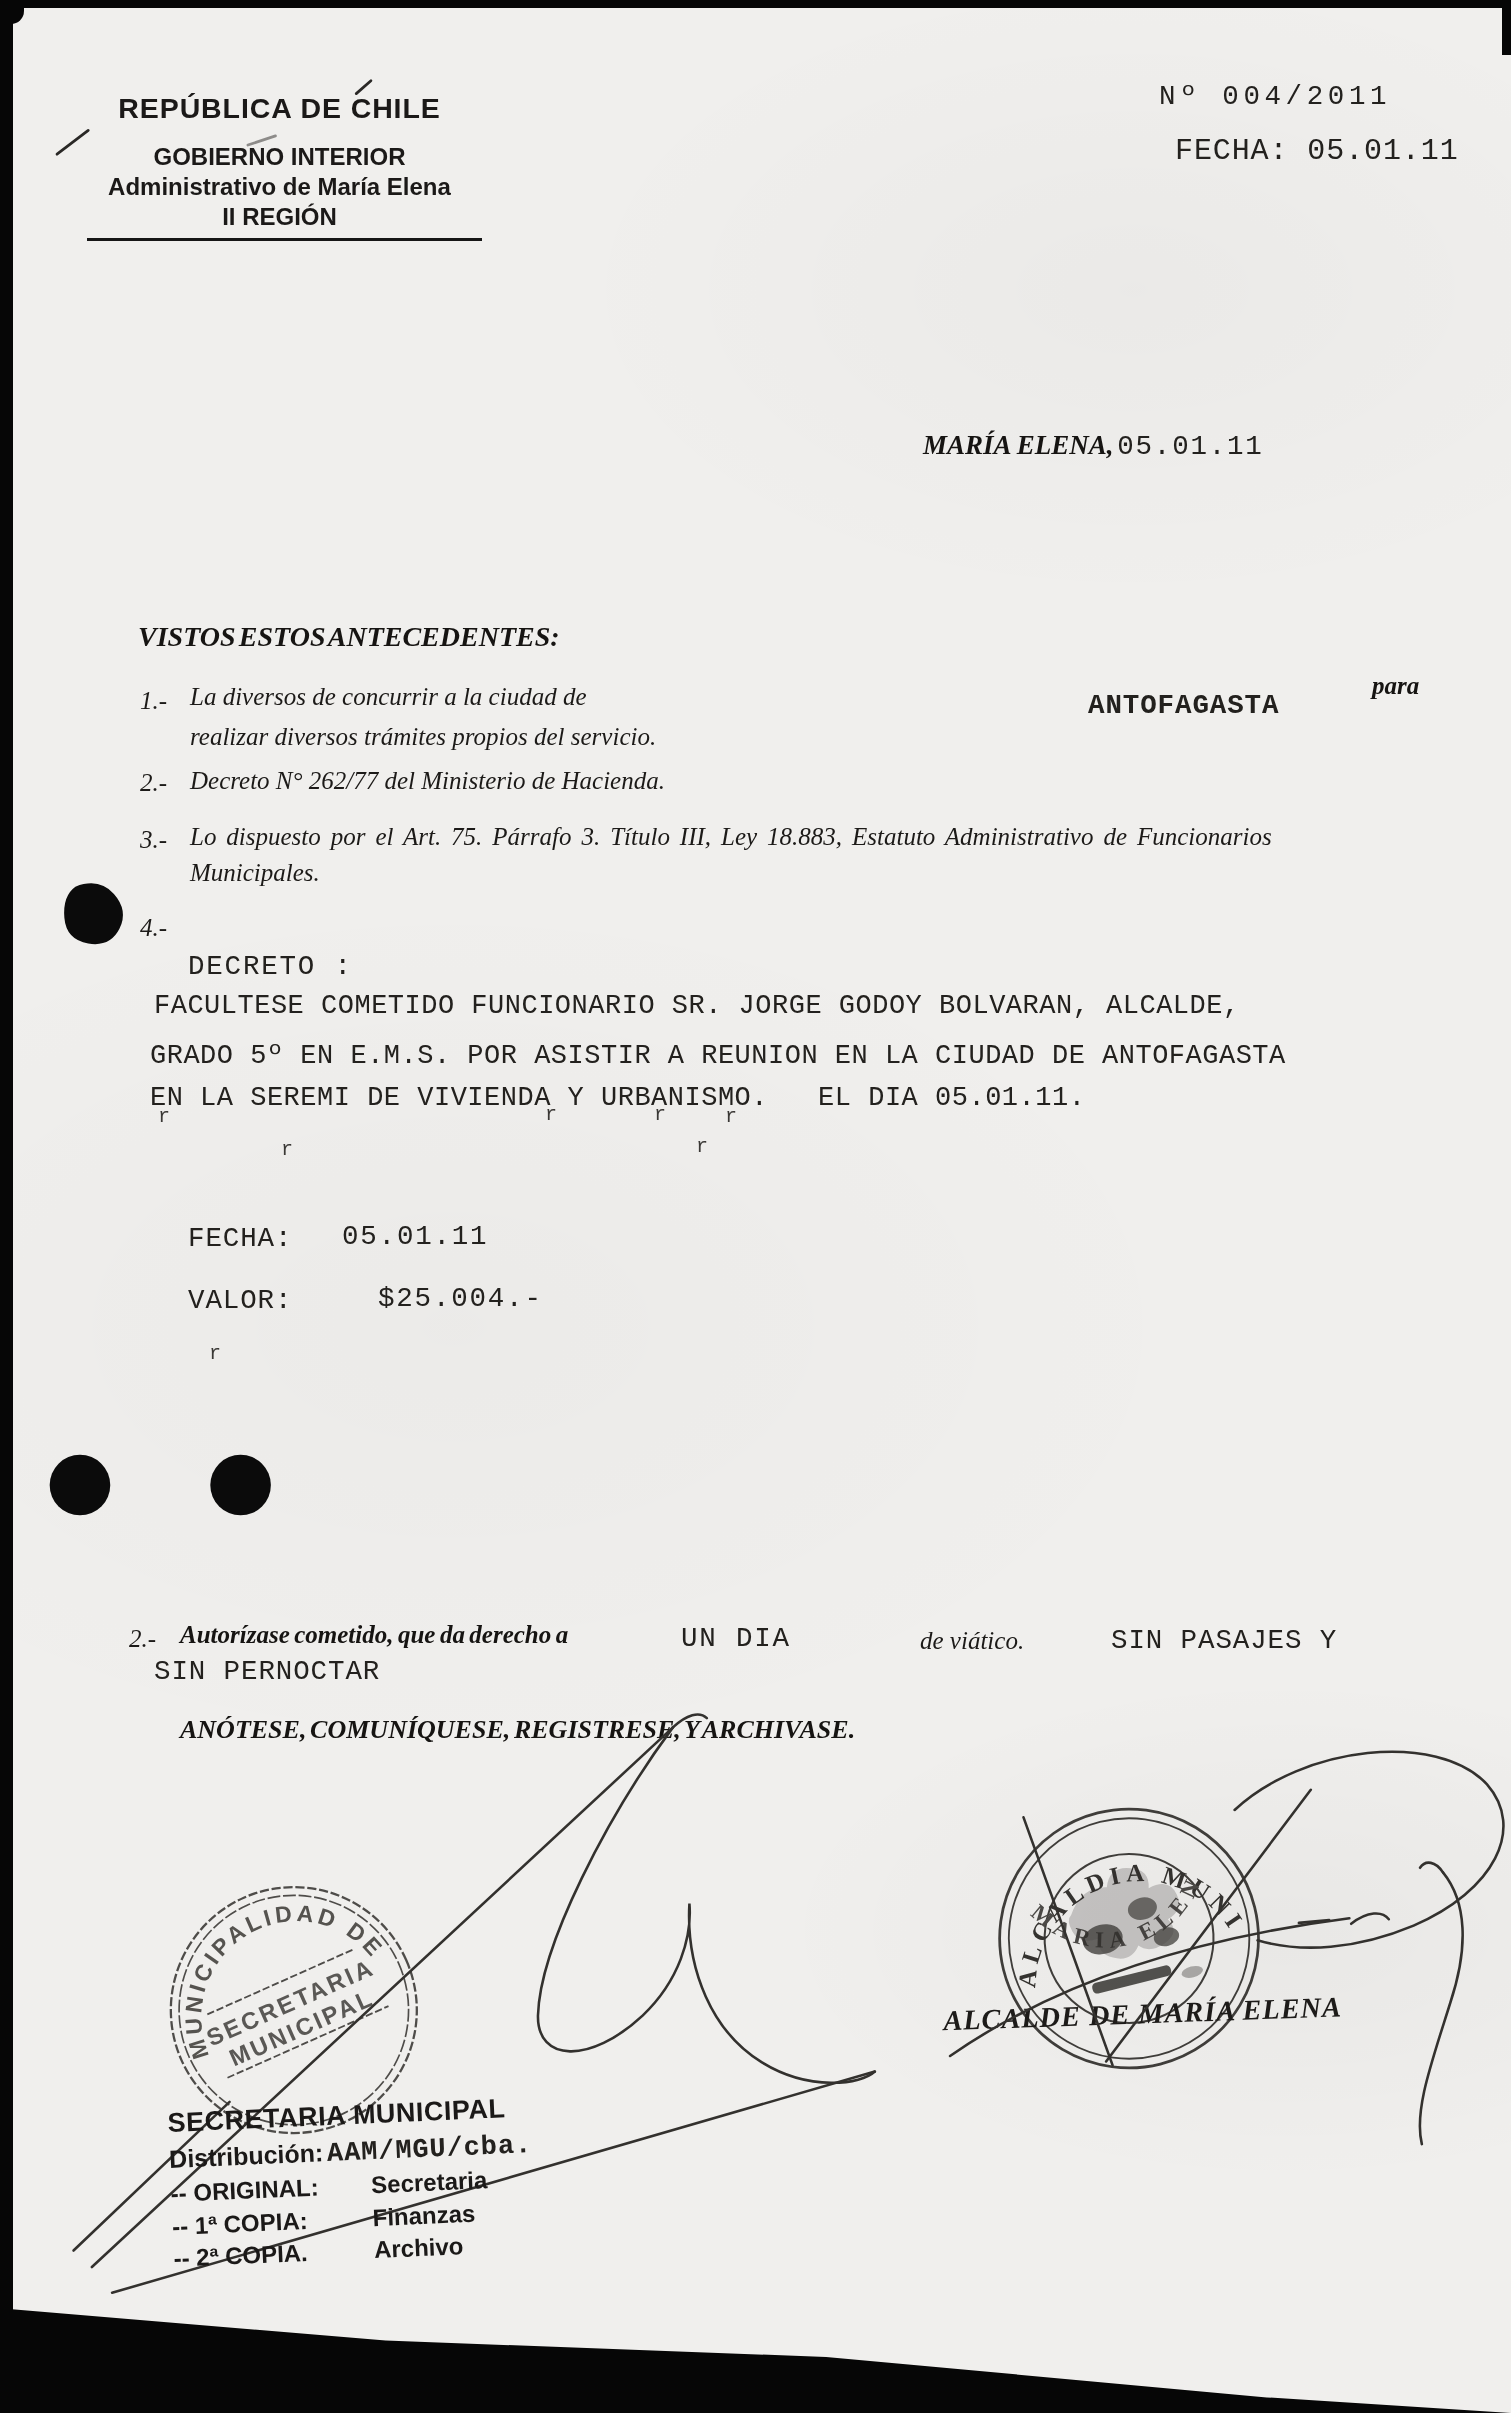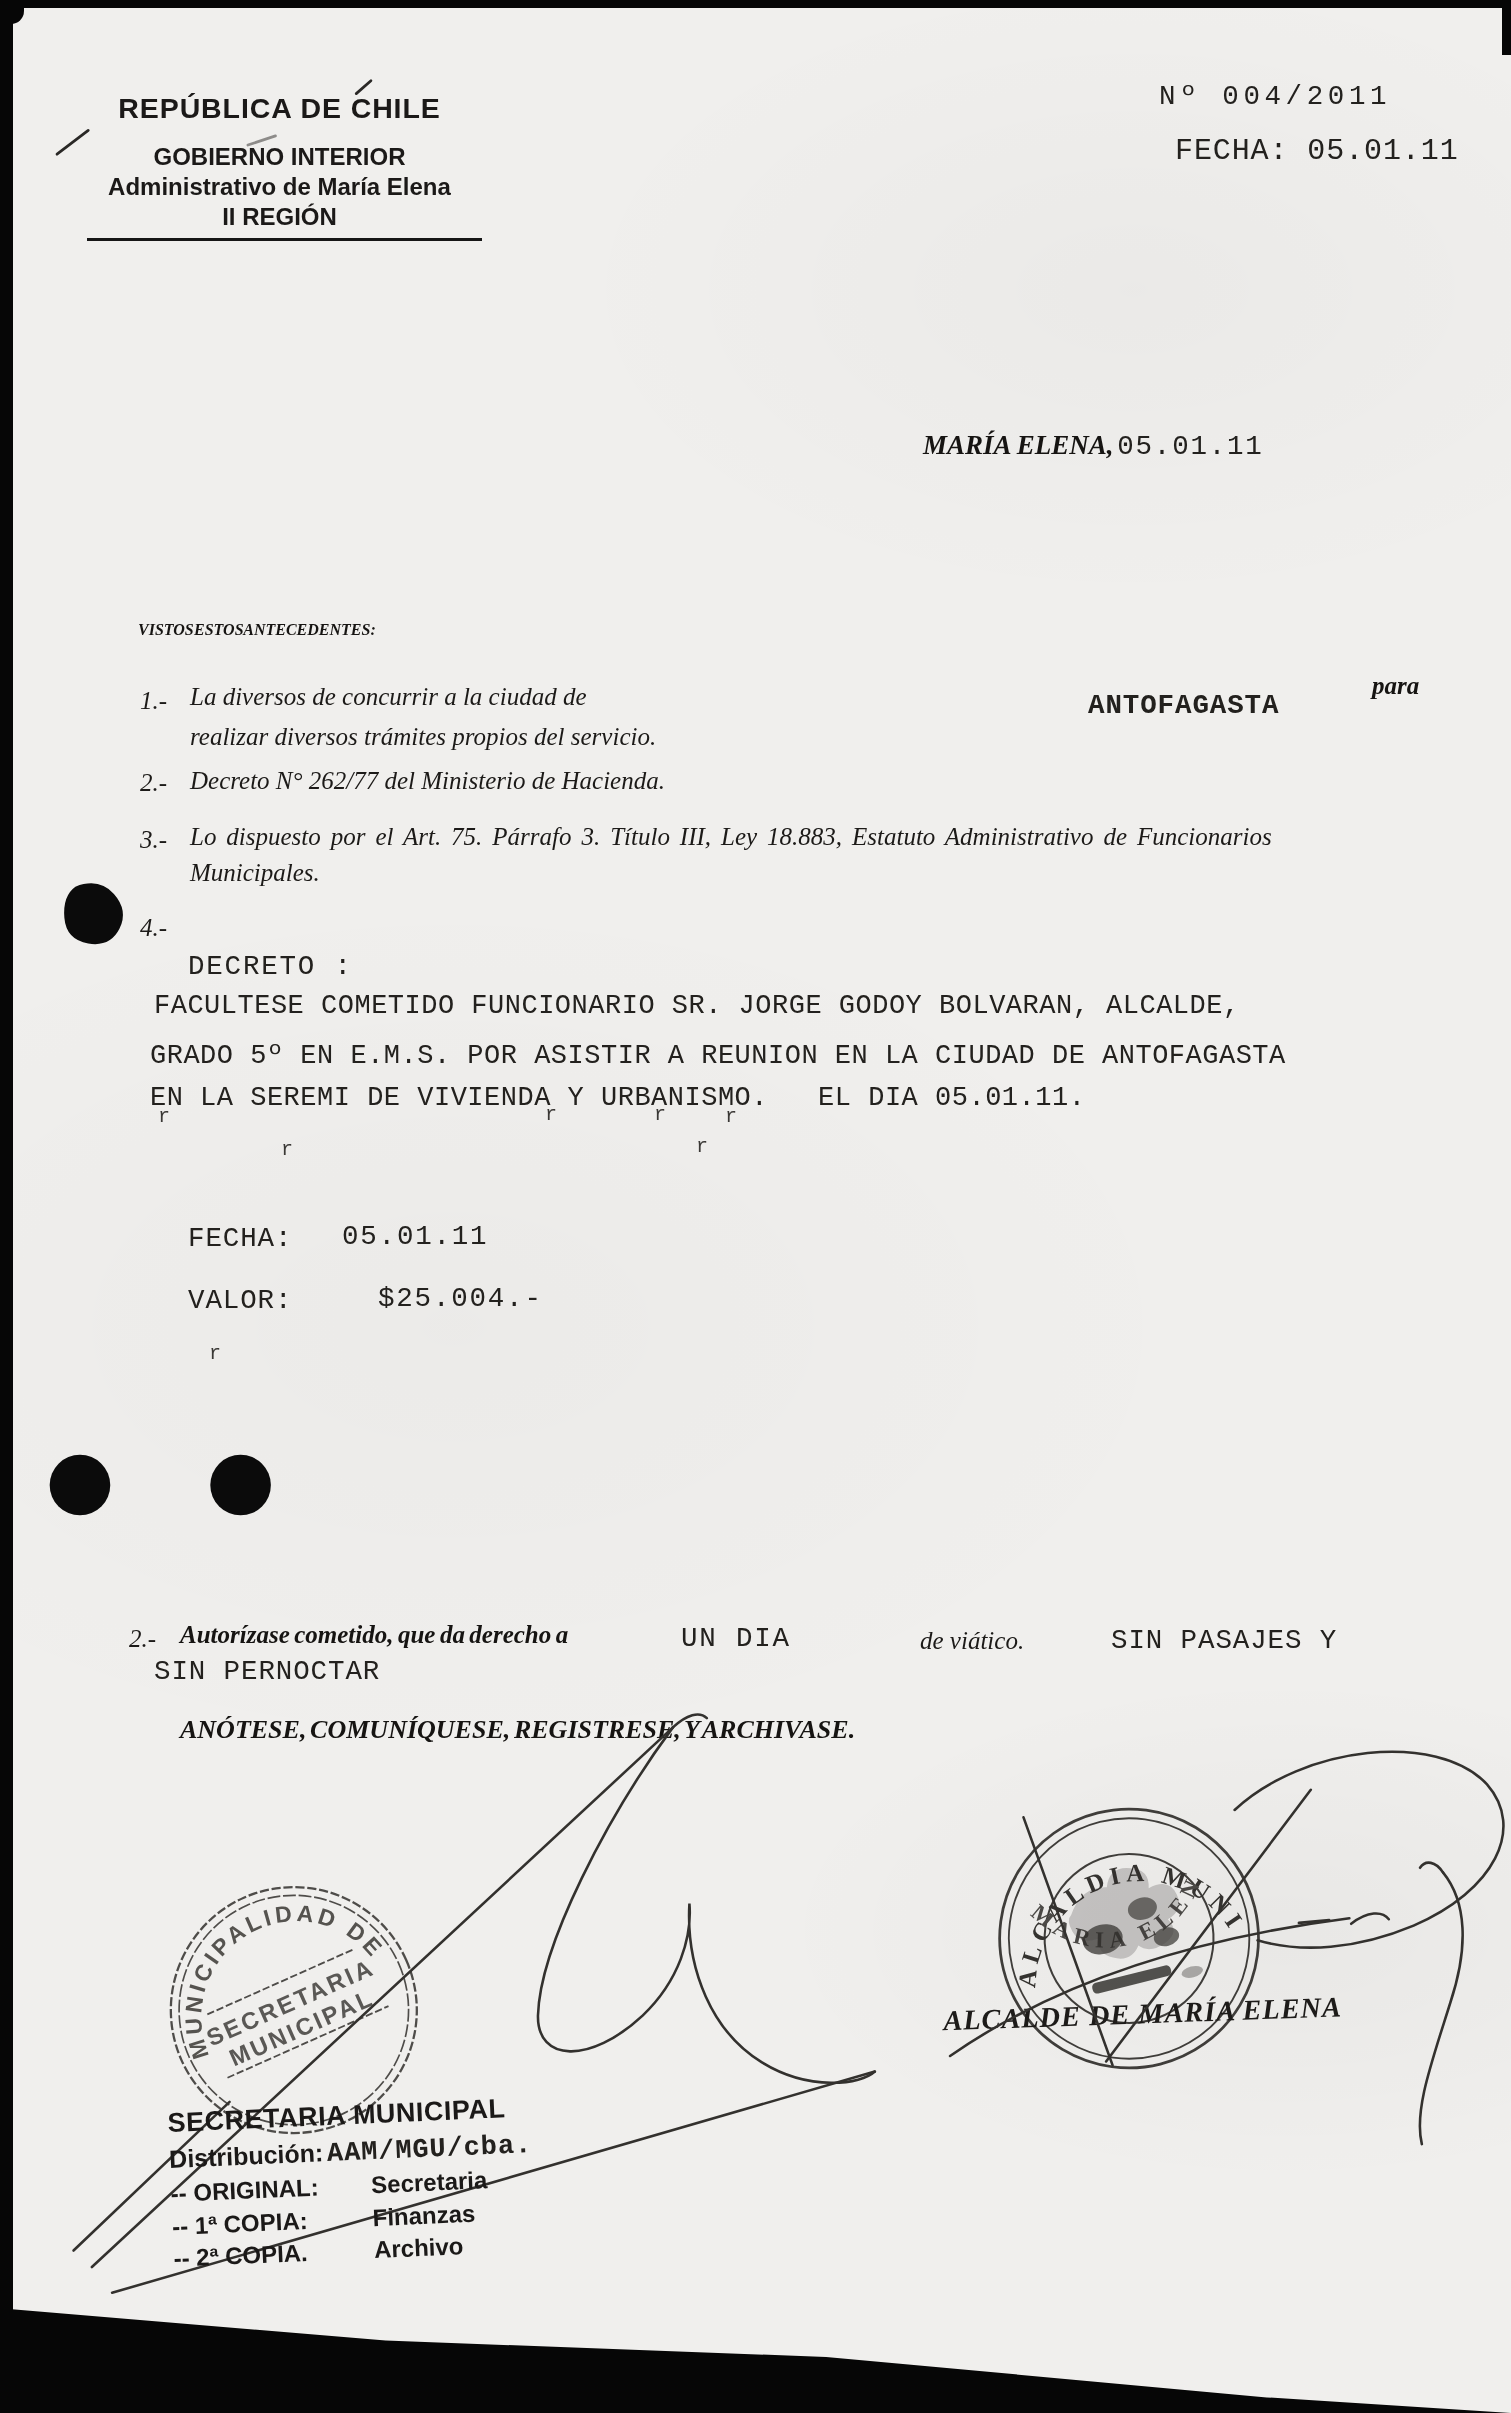--- a/index.html
+++ b/index.html
@@ -39,21 +39,21 @@
 
   <div class="abs mono" style="left:1159px;top:81px;font-size:27.5px;letter-spacing:4.6px;">Nº 004/2011</div>
   <div class="abs mono" style="left:1159px;top:134px;font-size:30px;letter-spacing:0.9px;margin-left:16px;">FECHA: 05.01.11</div>
 
   <div class="abs" style="left:923px;top:430px;white-space:nowrap;">
     <span class="ser-ib" style="font-size:27px;letter-spacing:0;">MARÍA ELENA,</span>
     <span class="mono" style="font-size:27.5px;letter-spacing:1.8px;">05.01.11</span>
   </div>
 
 
-  <div class="abs ser-ib" style="left:138px;top:621px;font-size:16px;word-spacing:-3.7px;">VISTOS ESTOS ANTECEDENTES:</div>
+  <div class="abs ser-ib" style="left:138px;top:621px;font-size:28px;word-spacing:-3.7px;">VISTOS ESTOS ANTECEDENTES:</div>
 
   <div class="abs ser-i" style="left:140px;top:687px;font-size:25px;">1.-</div>
   <div class="abs ser-i" style="left:190px;top:683px;font-size:25px;">La diversos de concurrir a la ciudad de</div>
   <div class="abs mono" style="left:1088px;top:690px;font-size:27.5px;letter-spacing:0.9px;font-weight:bold;">ANTOFAGASTA</div>
   <div class="abs ser-ib" style="left:1372px;top:672px;font-size:25px;">para</div>
   <div class="abs ser-i" style="left:190px;top:723px;font-size:25px;">realizar diversos trámites propios del servicio.</div>
 
   <div class="abs ser-i" style="left:140px;top:769px;font-size:25px;">2.-</div>
   <div class="abs ser-i" style="left:190px;top:767px;font-size:25px;">Decreto N° 262/77 del Ministerio de Hacienda.</div>
 

